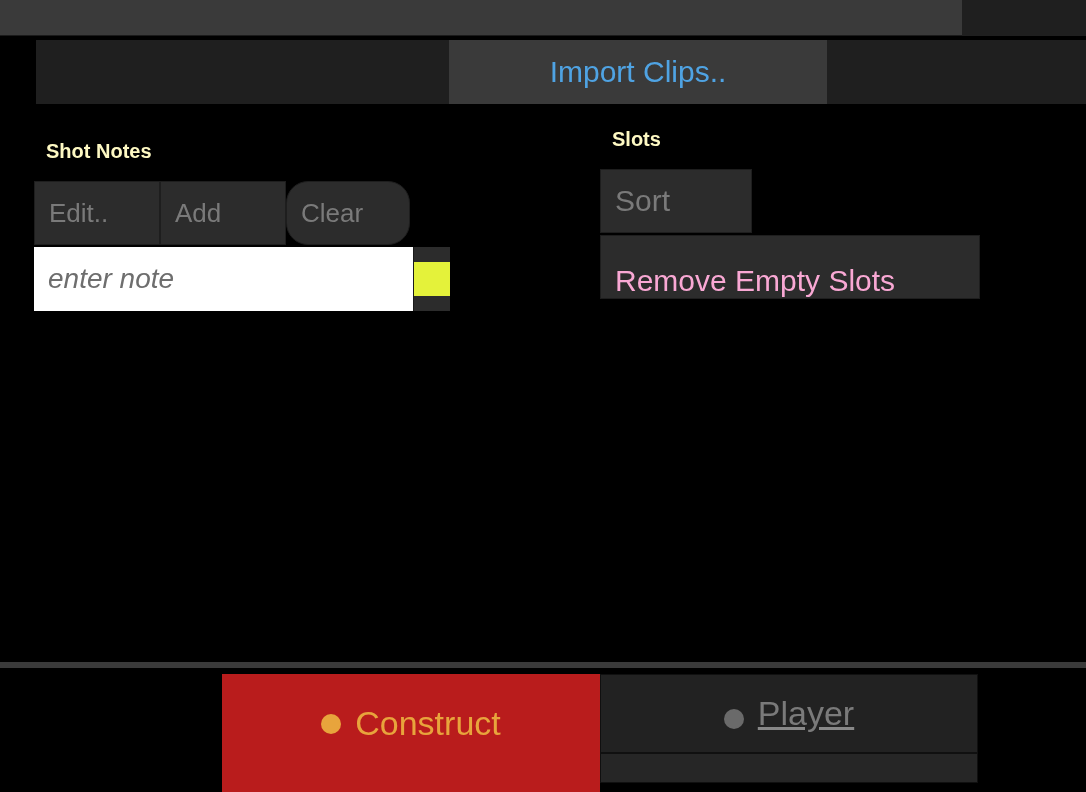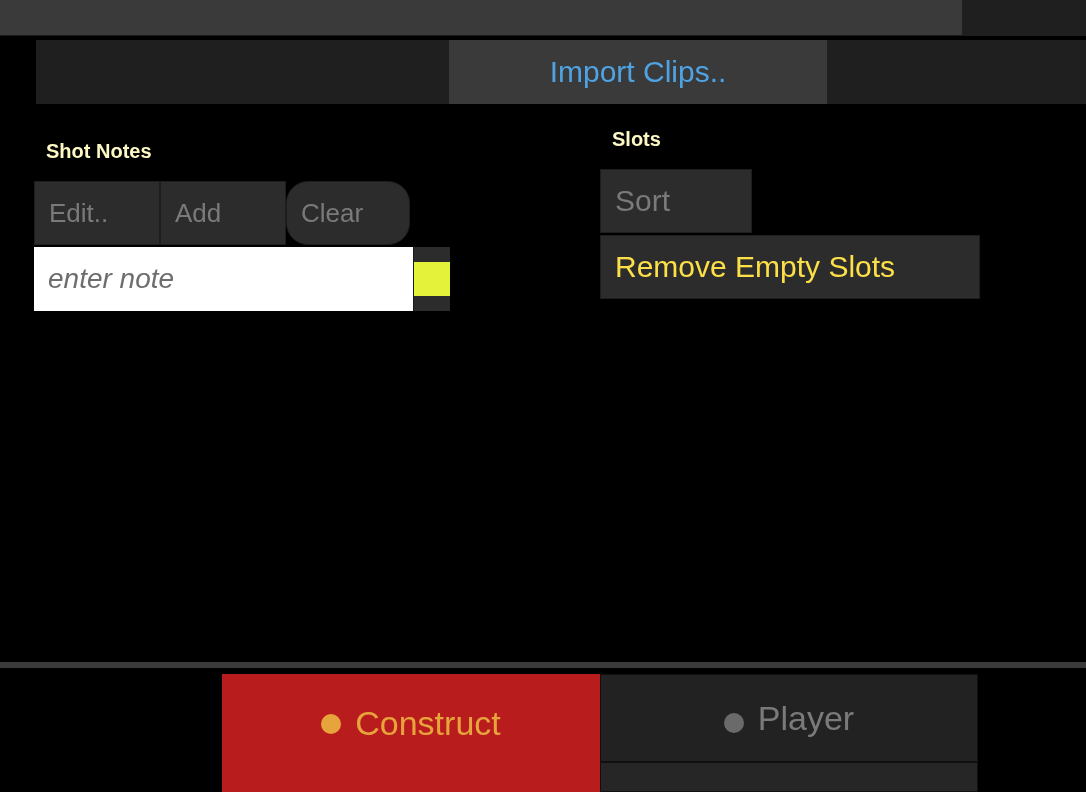--- a/index.html
+++ b/index.html
@@ -172,24 +172,24 @@
     transform: translateY(-40%);
     width: 0; height: 0;
     border-left: 9px solid transparent;
     border-right: 9px solid transparent;
     border-top: 12px solid #6a6a6a;
   }
   .remove-empty {
     margin-top: 2px;
     height: 64px;
     background: #2c2c2c;
-    color: #fde047;
+    color: #f9a8d4;
     font-size: 30px;
     display: flex;
-    align-items: center;
+    align-items: flex-end;
     padding-left: 14px;
     border: 1px solid #1e1e1e;
     cursor: pointer;
   }
   .bottom-divider {
     position: absolute;
     left: 0; right: 0;
     bottom: 124px;
     height: 6px;
     background: #3a3a3a;
@@ -226,28 +226,29 @@
   .dot.gray   { background: #6a6a6a; }
   .tab-label { font-size: 34px; }
   .tab-label.active { color: #e8a43c; }
   .tab-label.inactive { color: #7a7a7a; }
   .tab-player-wrap {
     width: 378px;
     display: flex;
     flex-direction: column;
   }
   .tab-player {
-    height: 88px;
+    height: 79px;
     background: #222;
     display: flex;
     align-items: center;
     justify-content: center;
     gap: 14px;
     border: 1px solid #101010;
     cursor: pointer;
+    text-decoration: underline;
   }
   .tab-player-sub {
     height: 30px;
     background: #262626;
     border: 1px solid #101010;
   }
   .bottom-right-gap {
     flex: 1;
     background: #000;
   }

